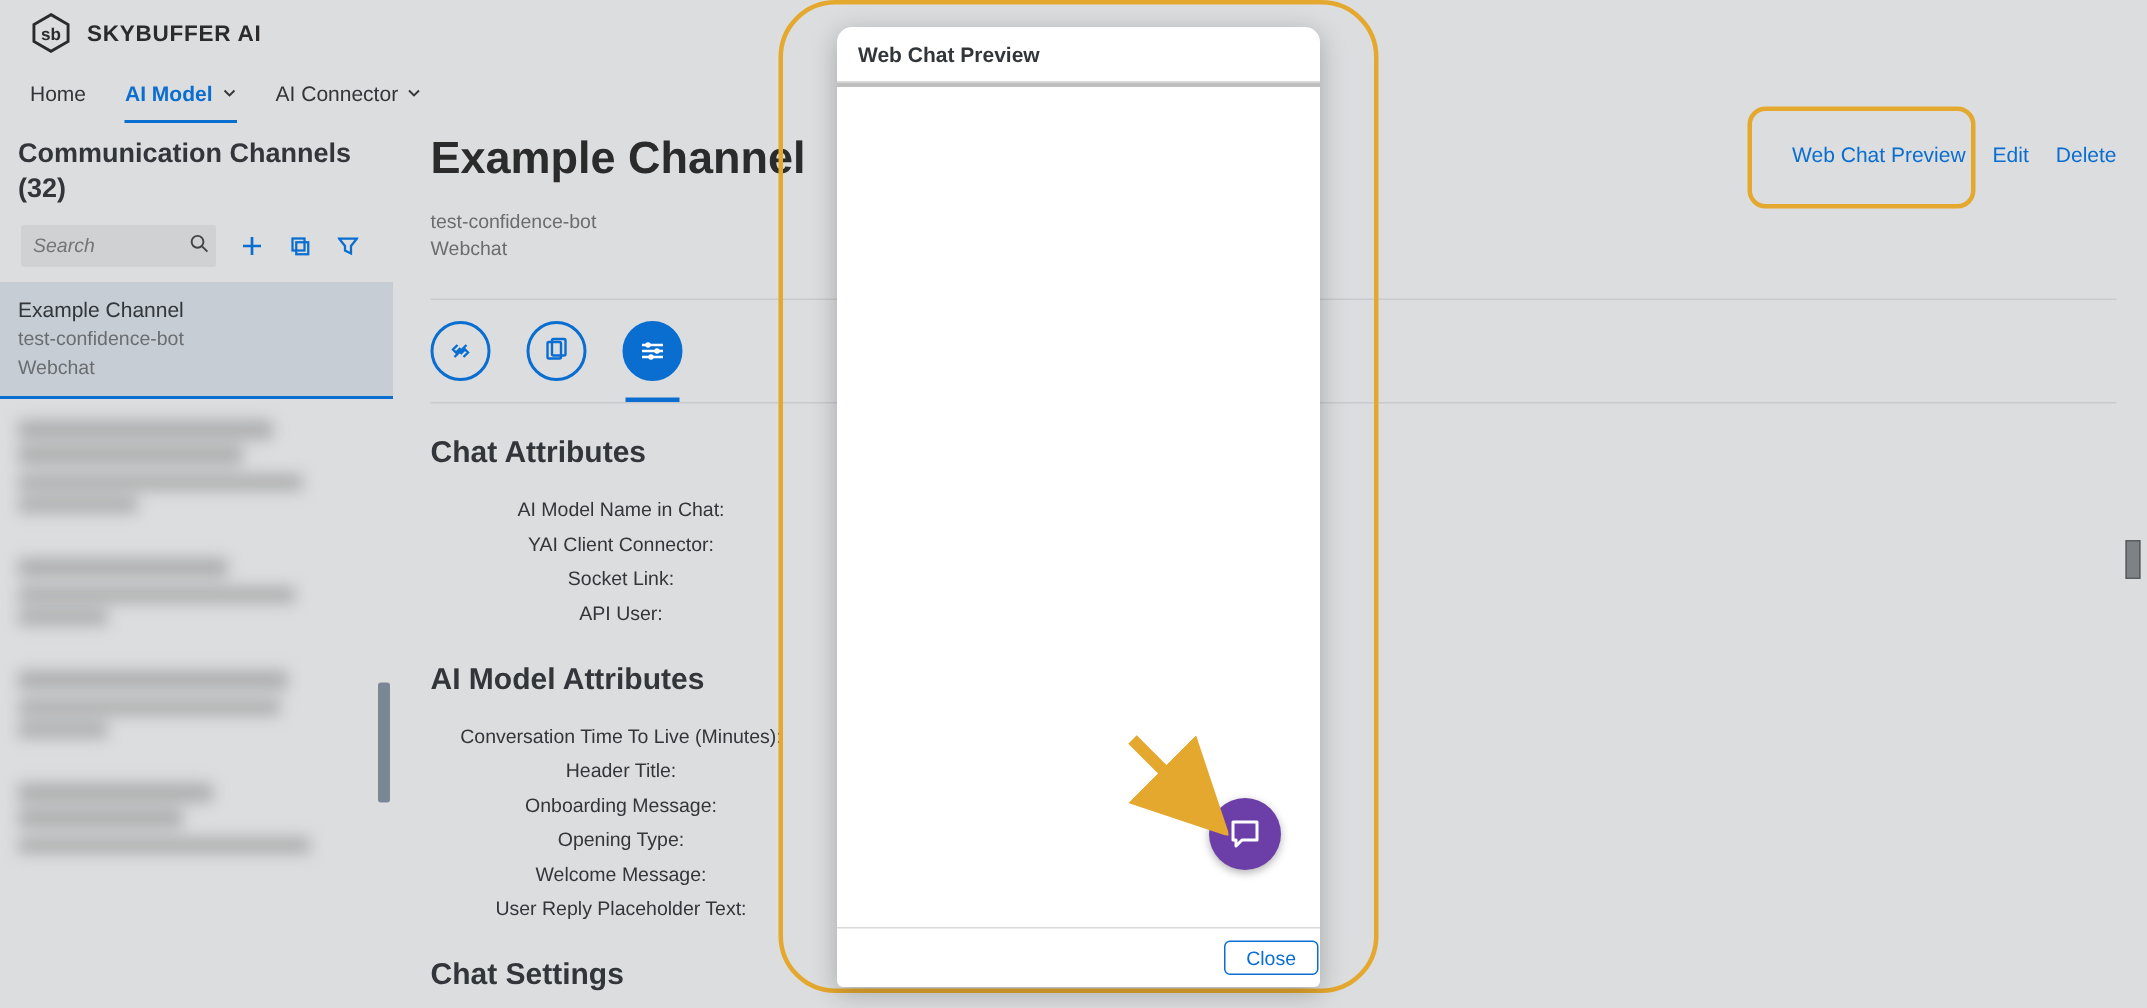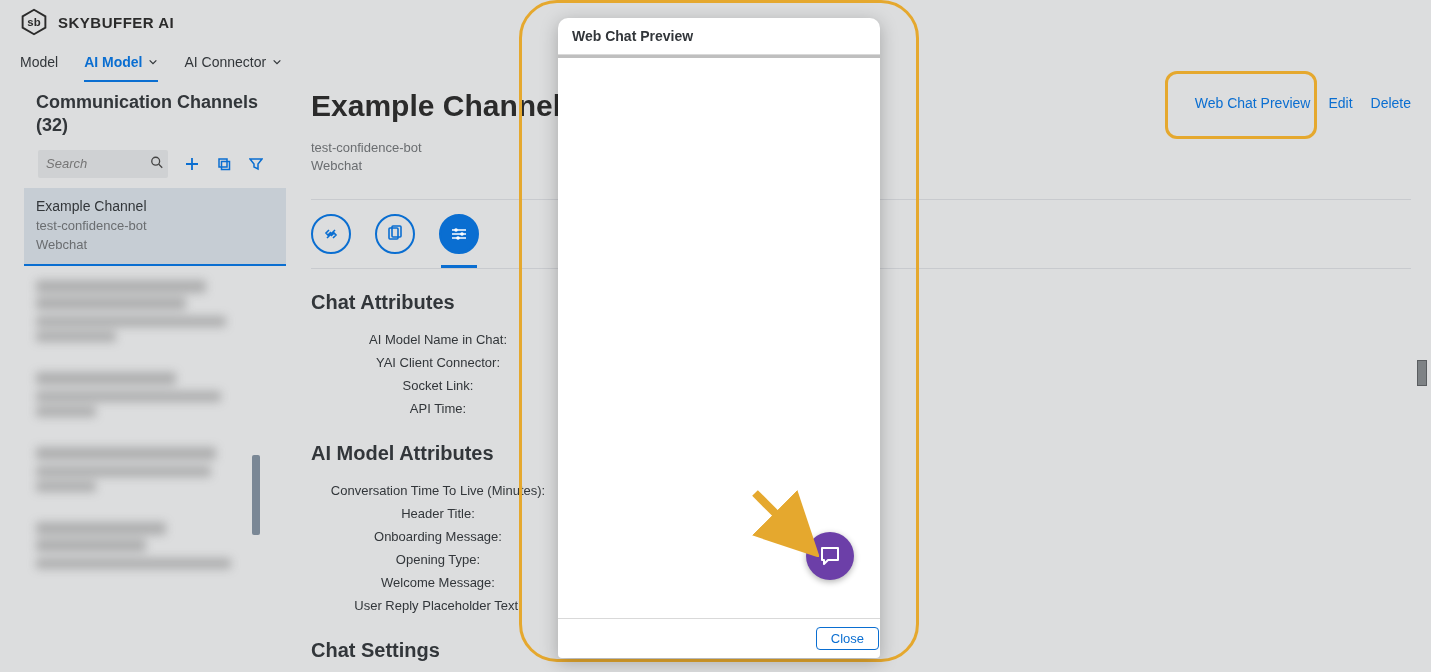--- a/index.html
+++ b/index.html
@@ -11,21 +11,21 @@
 .logo-hex svg { width: 28px; height: 28px; }
 .logo-text { font-weight: 700; font-size: 15px; letter-spacing: 0.5px; color: #2b2b2b; }
 
 .nav { display: flex; gap: 26px; padding: 0 20px 0 20px; height: 40px; align-items: center; }
 .nav-item { font-size: 14px; color: #32363a; display: flex; align-items: center; gap: 6px; cursor: pointer; padding-bottom: 10px; border-bottom: 2px solid transparent; }
 .nav-item.active { color: #0a6ed1; border-bottom: 2px solid #0a6ed1; font-weight: 600; }
 .chev { width: 10px; height: 10px; }
 
 .workspace { display: flex; position: absolute; top: 85px; left: 0; right: 0; bottom: 0; }
 
-.sidebar { width: 262px; padding: 0 0 0 12px; margin-left: 24px; }
+.sidebar { width: 262px; padding: 0 0 0 12px; }
 .sb-title { font-size: 18px; font-weight: 700; line-height: 1.3; padding: 6px 0 12px 0; }
 .sb-tools { display: flex; align-items: center; gap: 16px; padding: 0 2px; }
 .search-wrap { position: relative; width: 130px; background: #cfd1d3; border-radius: 2px; height: 28px; display: flex; align-items: center; }
 .search-input { border: none; background: transparent; padding: 4px 26px 4px 8px; width: 100%; font-style: italic; color: #000000; font-size: 13px; outline: none; }
 .search-icon-btn { position: absolute; right: 4px; top: 50%; transform: translateY(-50%); color: #444; }
 .tool-btn { color: #0a6ed1; cursor: pointer; width: 16px; height: 16px; display: flex; align-items: center; justify-content: center; }
 
 .list { margin-top: 10px; }
 .list-item { padding: 10px 10px 12px 0; cursor: pointer; }
 .list-item.selected { background: #c6cdd4; border-bottom: 2px solid #0a6ed1; margin-left: -12px; padding-left: 12px; }
@@ -79,21 +79,21 @@
           <polygon points="16,2 29,9.5 29,22.5 16,30 3,22.5 3,9.5" fill="none" stroke="#2b2b2b" stroke-width="2.2"></polygon>
           <text x="16" y="21" text-anchor="middle" font-size="13" font-weight="700" fill="#2b2b2b" font-family="Arial">sb</text>
         </svg>
     </span>
     <span class="logo-text">SKYBUFFER AI</span>
   </div>
 </div>
 
 <div class="nav">
   <div class="nav-item">
-      <span>Model</span>
+      <span>Home</span>
     </div>
   <div class="nav-item active">
     <span>AI Model</span>
     <svg class="chev" viewBox="0 0 12 12">
         <path d="M2 4l4 4 4-4" stroke="#32363a" stroke-width="1.5" fill="none"></path>
       </svg>
   </div>
   <div class="nav-item">
     <span>AI Connector</span>
     <svg class="chev" viewBox="0 0 12 12">
@@ -209,21 +209,21 @@
       <div class="attr-row">
           <div class="attr-label">AI Model Name in Chat:</div>
         </div>
       <div class="attr-row">
           <div class="attr-label">YAI Client Connector:</div>
         </div>
       <div class="attr-row">
           <div class="attr-label">Socket Link:</div>
         </div>
       <div class="attr-row">
-          <div class="attr-label">API Time:</div>
+          <div class="attr-label">API User:</div>
         </div>
     </div>
 
     <div class="section">
       <div class="section-title">AI Model Attributes</div>
       <div class="attr-row">
           <div class="attr-label">Conversation Time To Live (Minutes):</div>
         </div>
       <div class="attr-row">
           <div class="attr-label">Header Title:</div>

